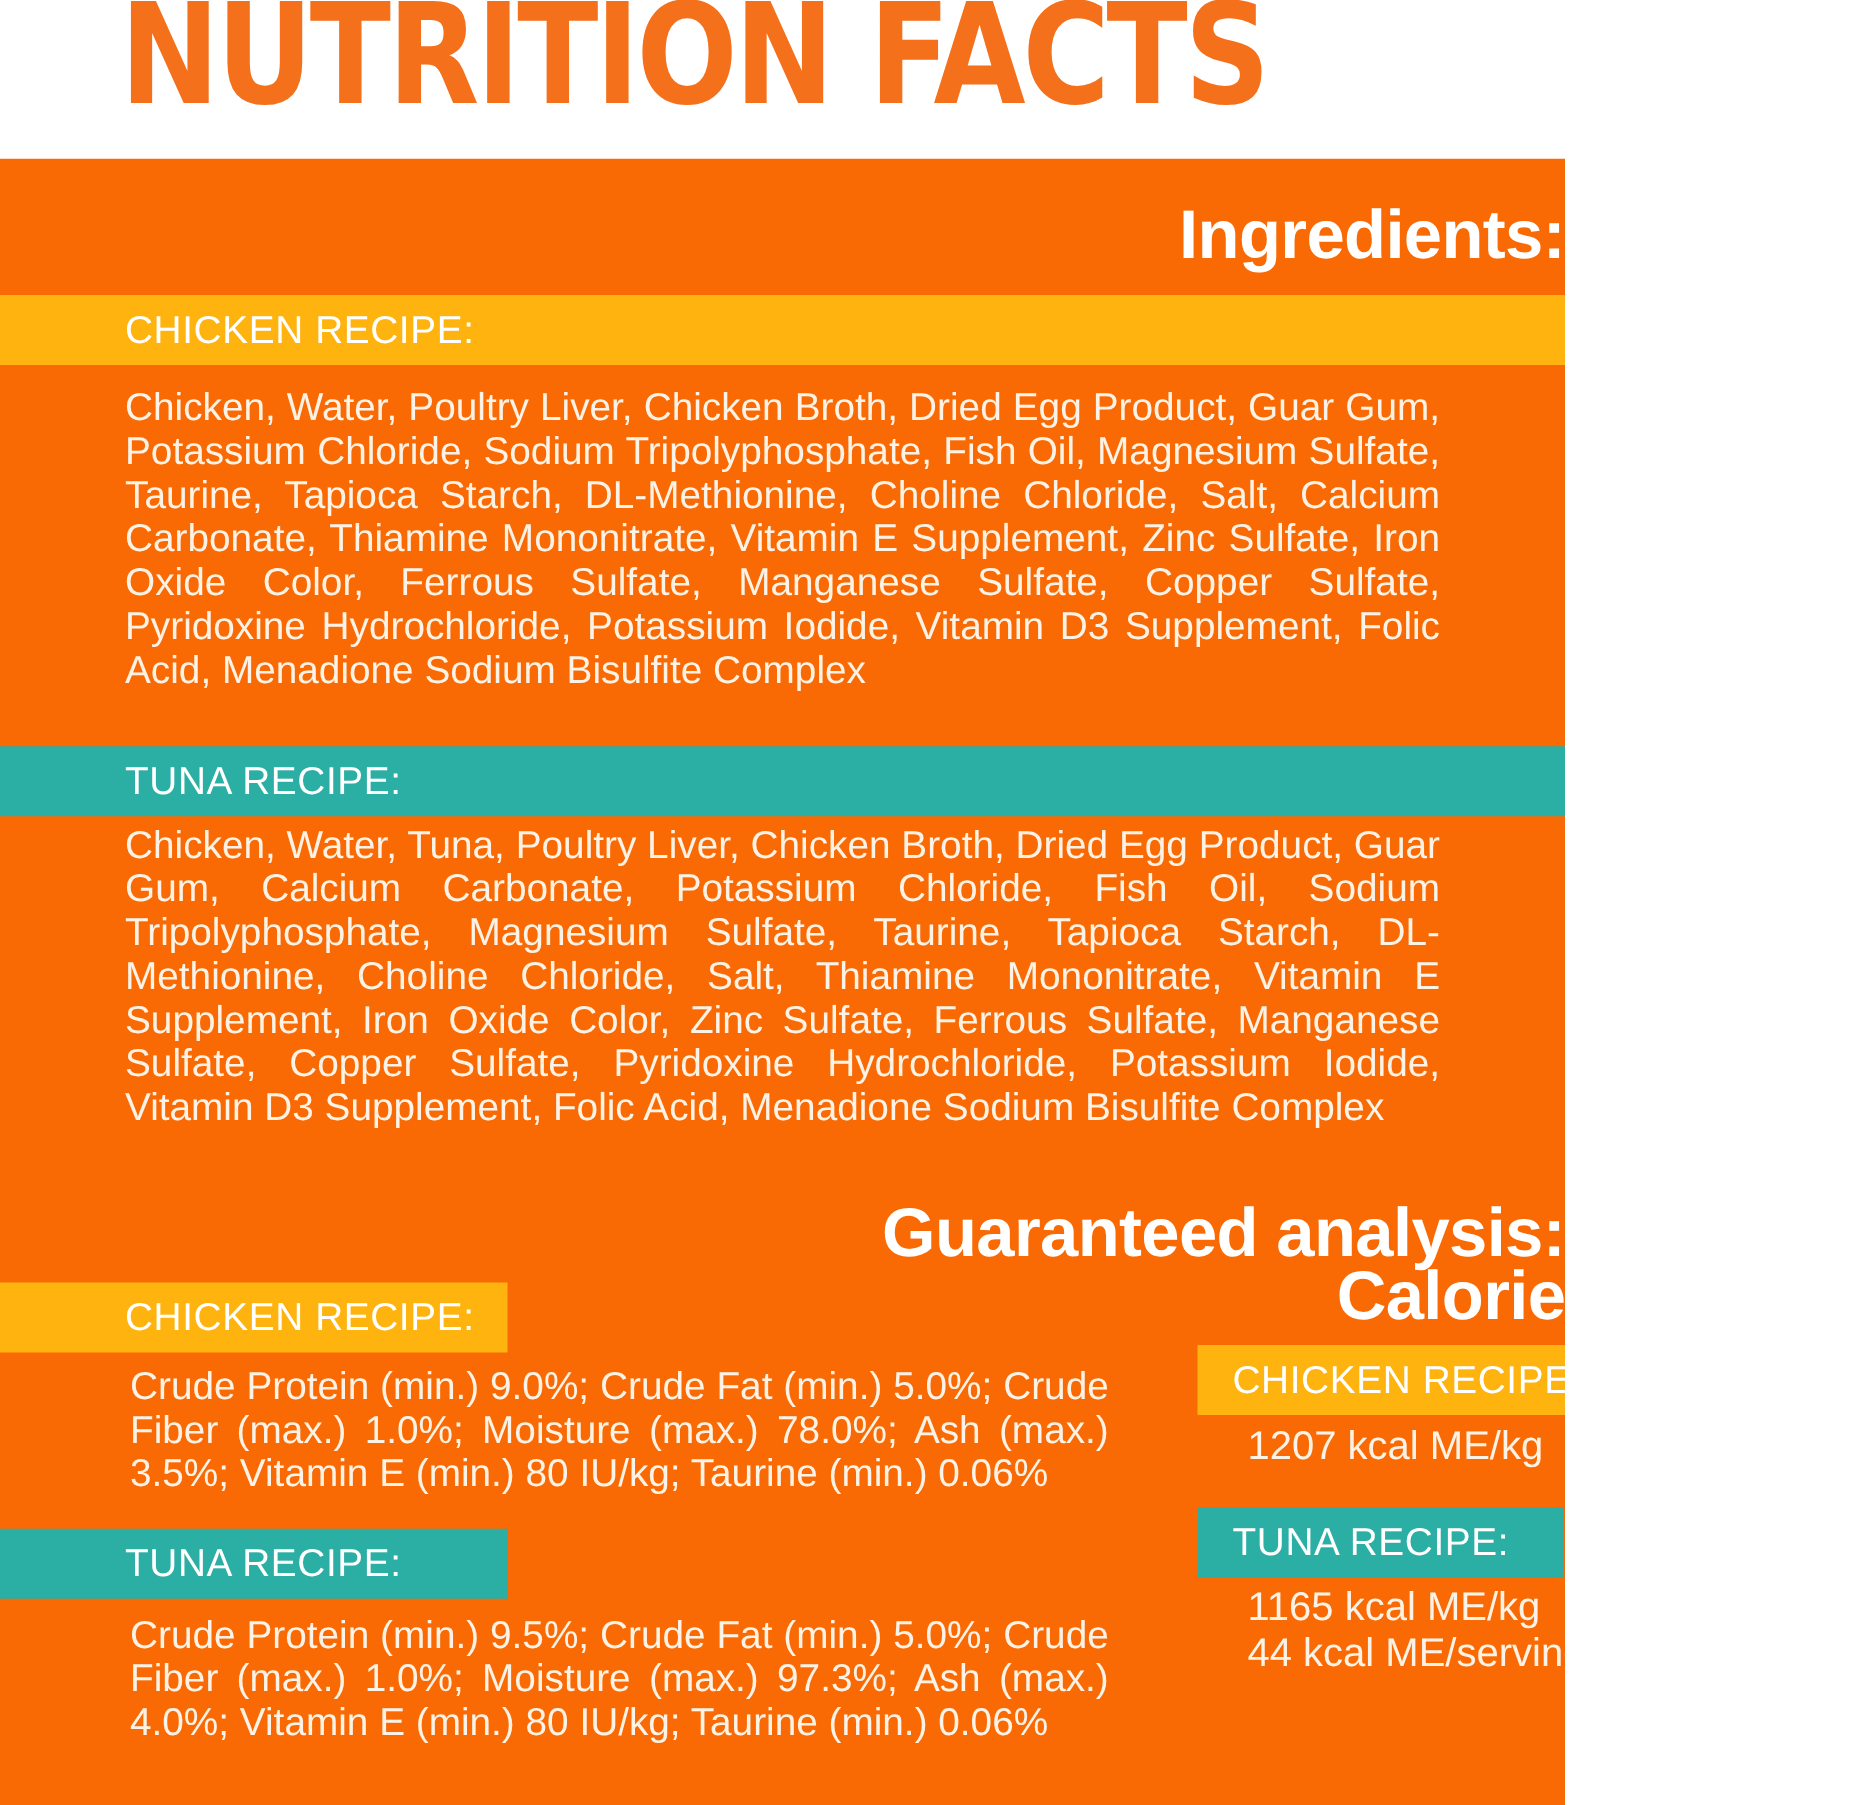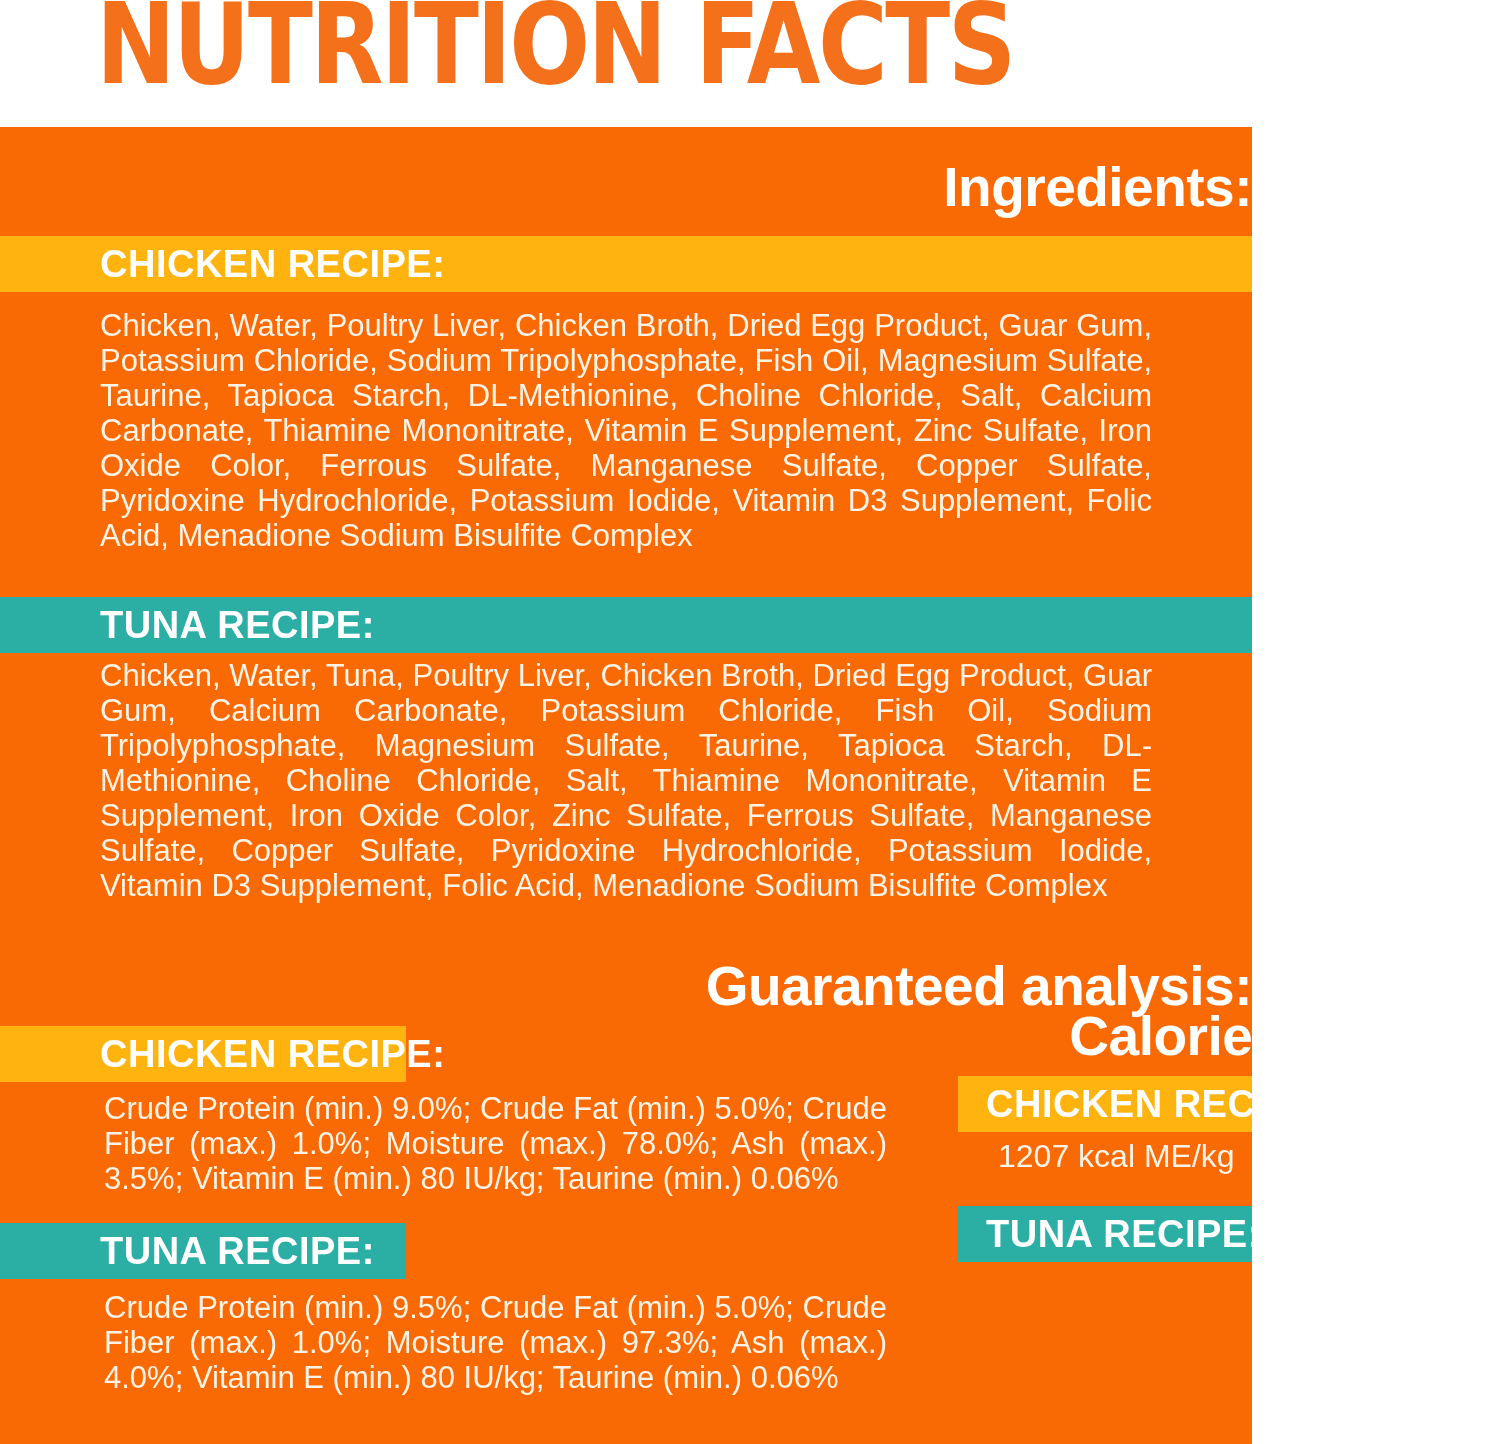--- a/index.html
+++ b/index.html
@@ -52,22 +52,22 @@
   .h-ingredients { margin: 27px 0 0 100px; }
   
   .bar {
     height: 56px;
     display: flex;
     align-items: center;
   }
   .bar-yellow { background: var(--yellow); }
   .bar-teal   { background: var(--teal); }
   .bar-label {
-    font-weight: bold;
-    font-size: 38px;
+    font-weight: normal;
+    font-size: 31px;
     color: var(--text_white);
     letter-spacing: 0.5px;
     white-space: nowrap;
   }
   .bar-full { width: 1400px; }
   .bar-full .bar-label, .bar-short .bar-label { padding-left: 100px; }
   .bar-chicken-ingredients { margin-top: 16px; }
   .bar-tuna-ingredients    { margin-top: 44px; }
   
   .para {
@@ -155,17 +155,21 @@
         <div class="bar bar-yellow bar-cal bar-cal-chicken">
           <span class="bar-label">CHICKEN RECIPE:</span>
         </div>
         <div class="cal-group cal-group-chicken">
           <div class="cal-line">1207 kcal ME/kg</div>
         </div>
 
         <div class="bar bar-teal bar-cal bar-cal-tuna">
           <span class="bar-label">TUNA RECIPE:</span>
         </div>
+        <div class="cal-group cal-group-tuna">
+          <div class="cal-line">1165 kcal ME/kg</div>
+          <div class="cal-line">44 kcal ME/serving</div>
+        </div>
       </div>
 
     </section>
   </main>
 </div>
 
 </body></html>

